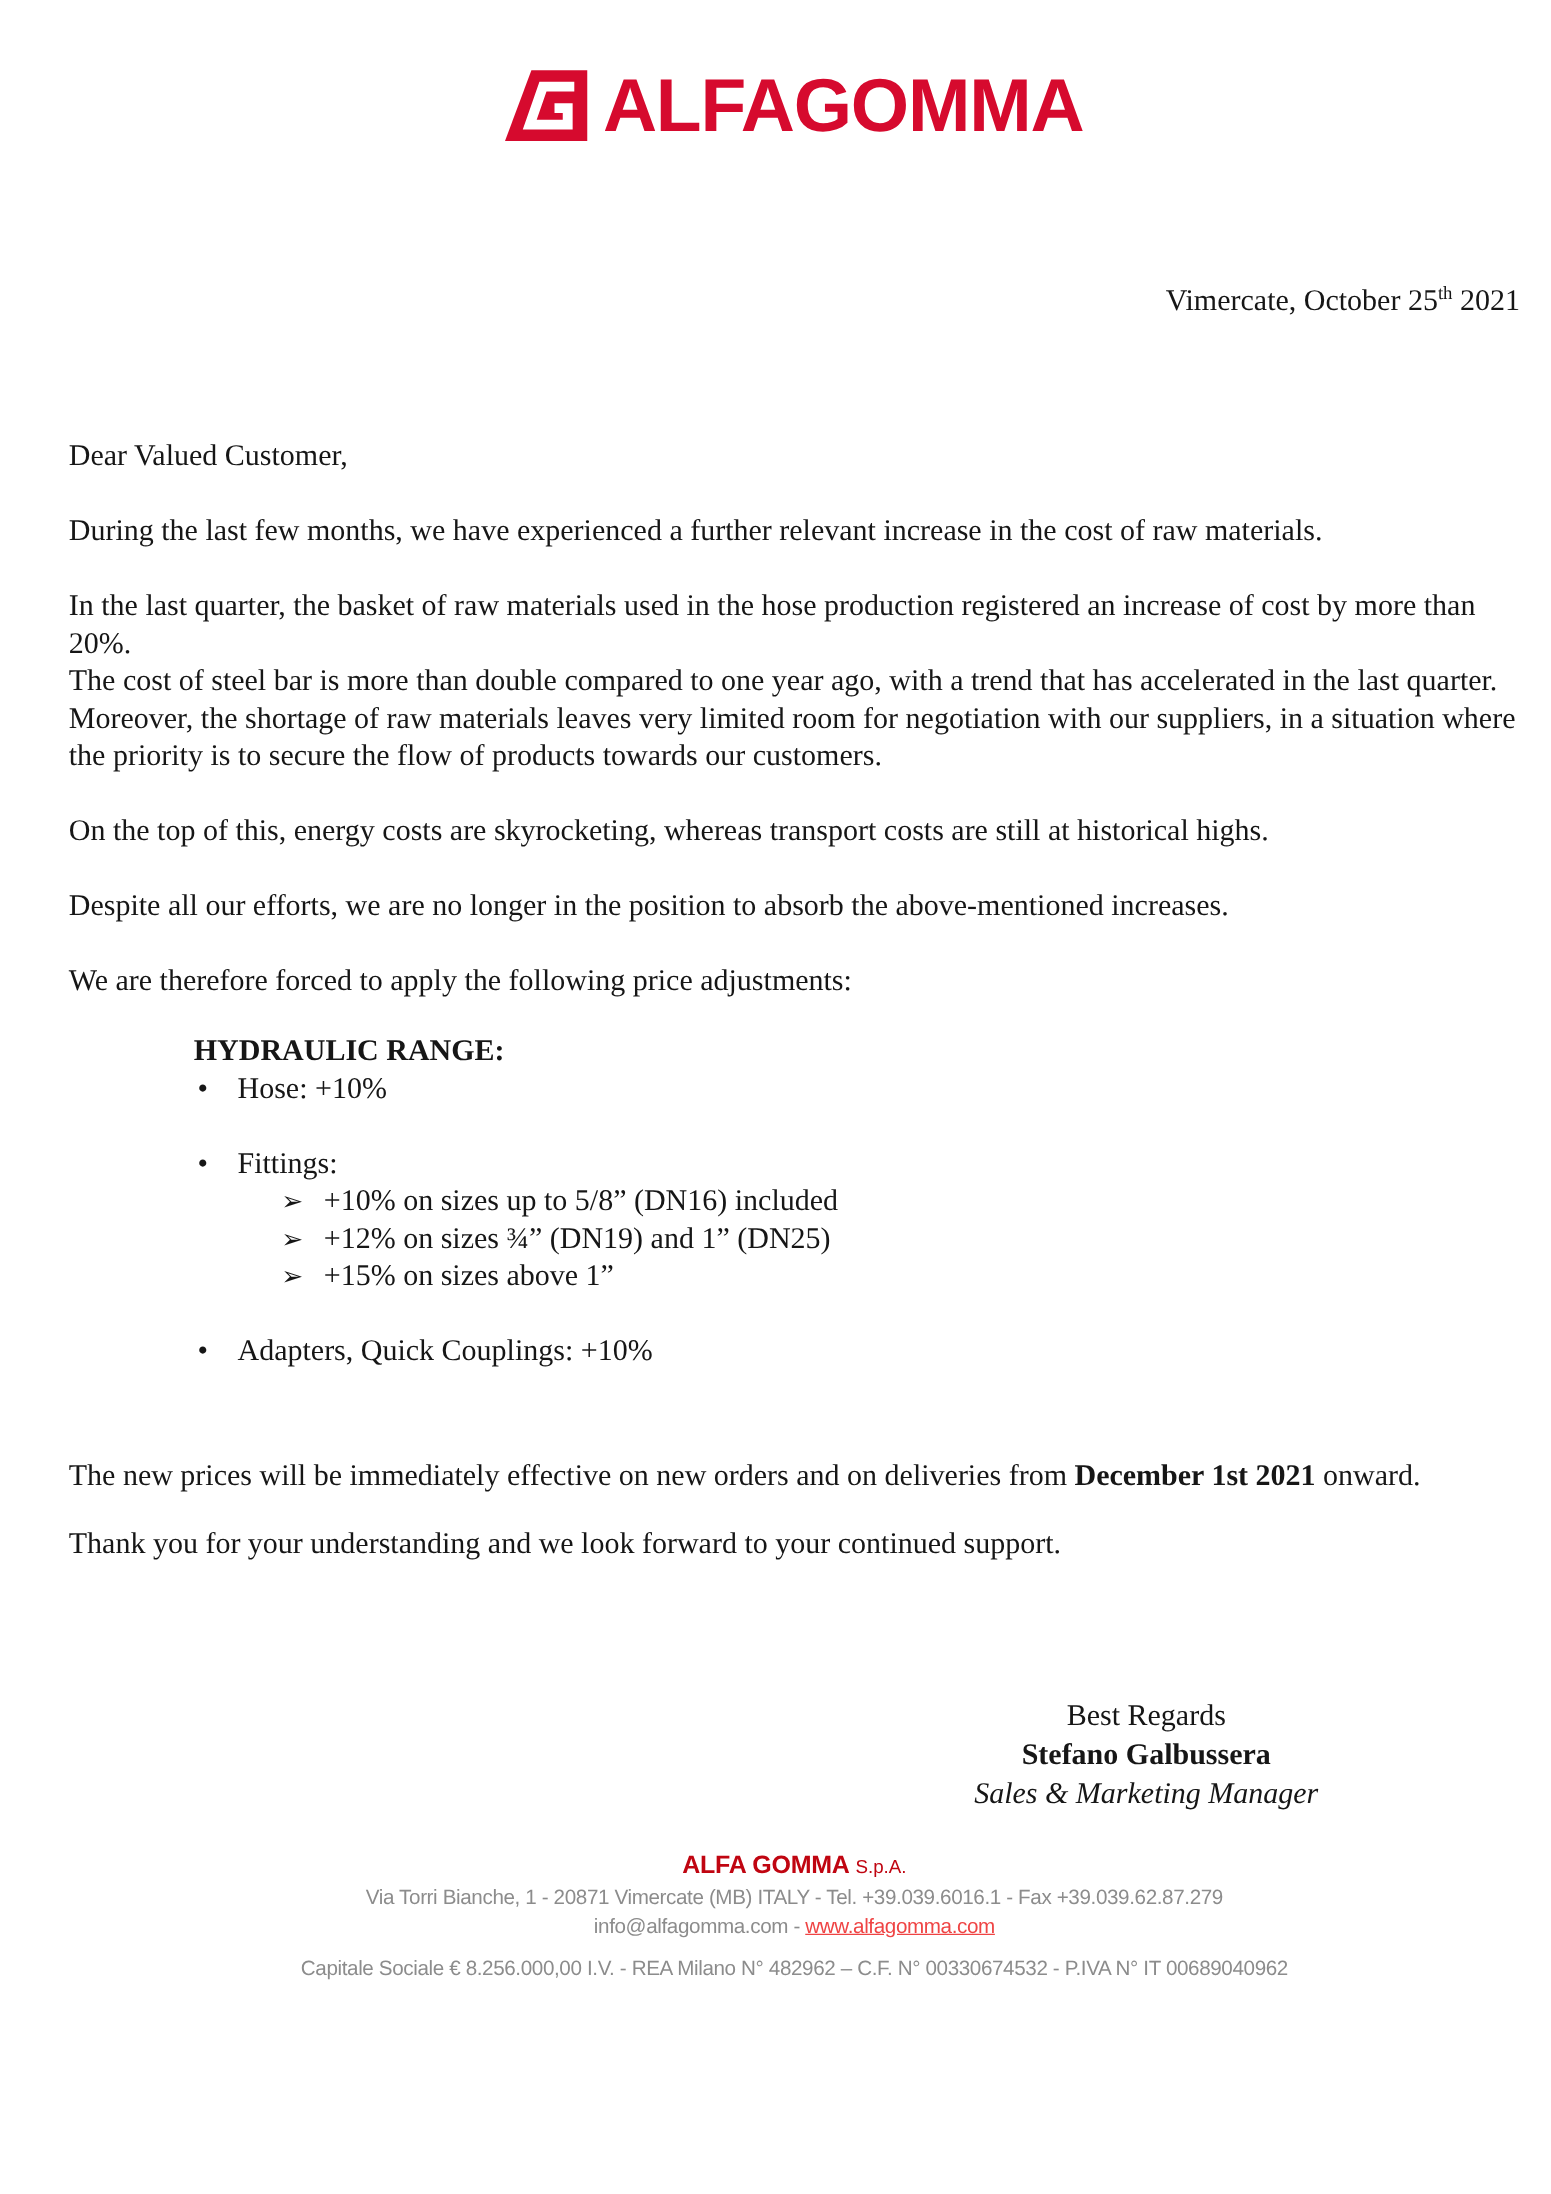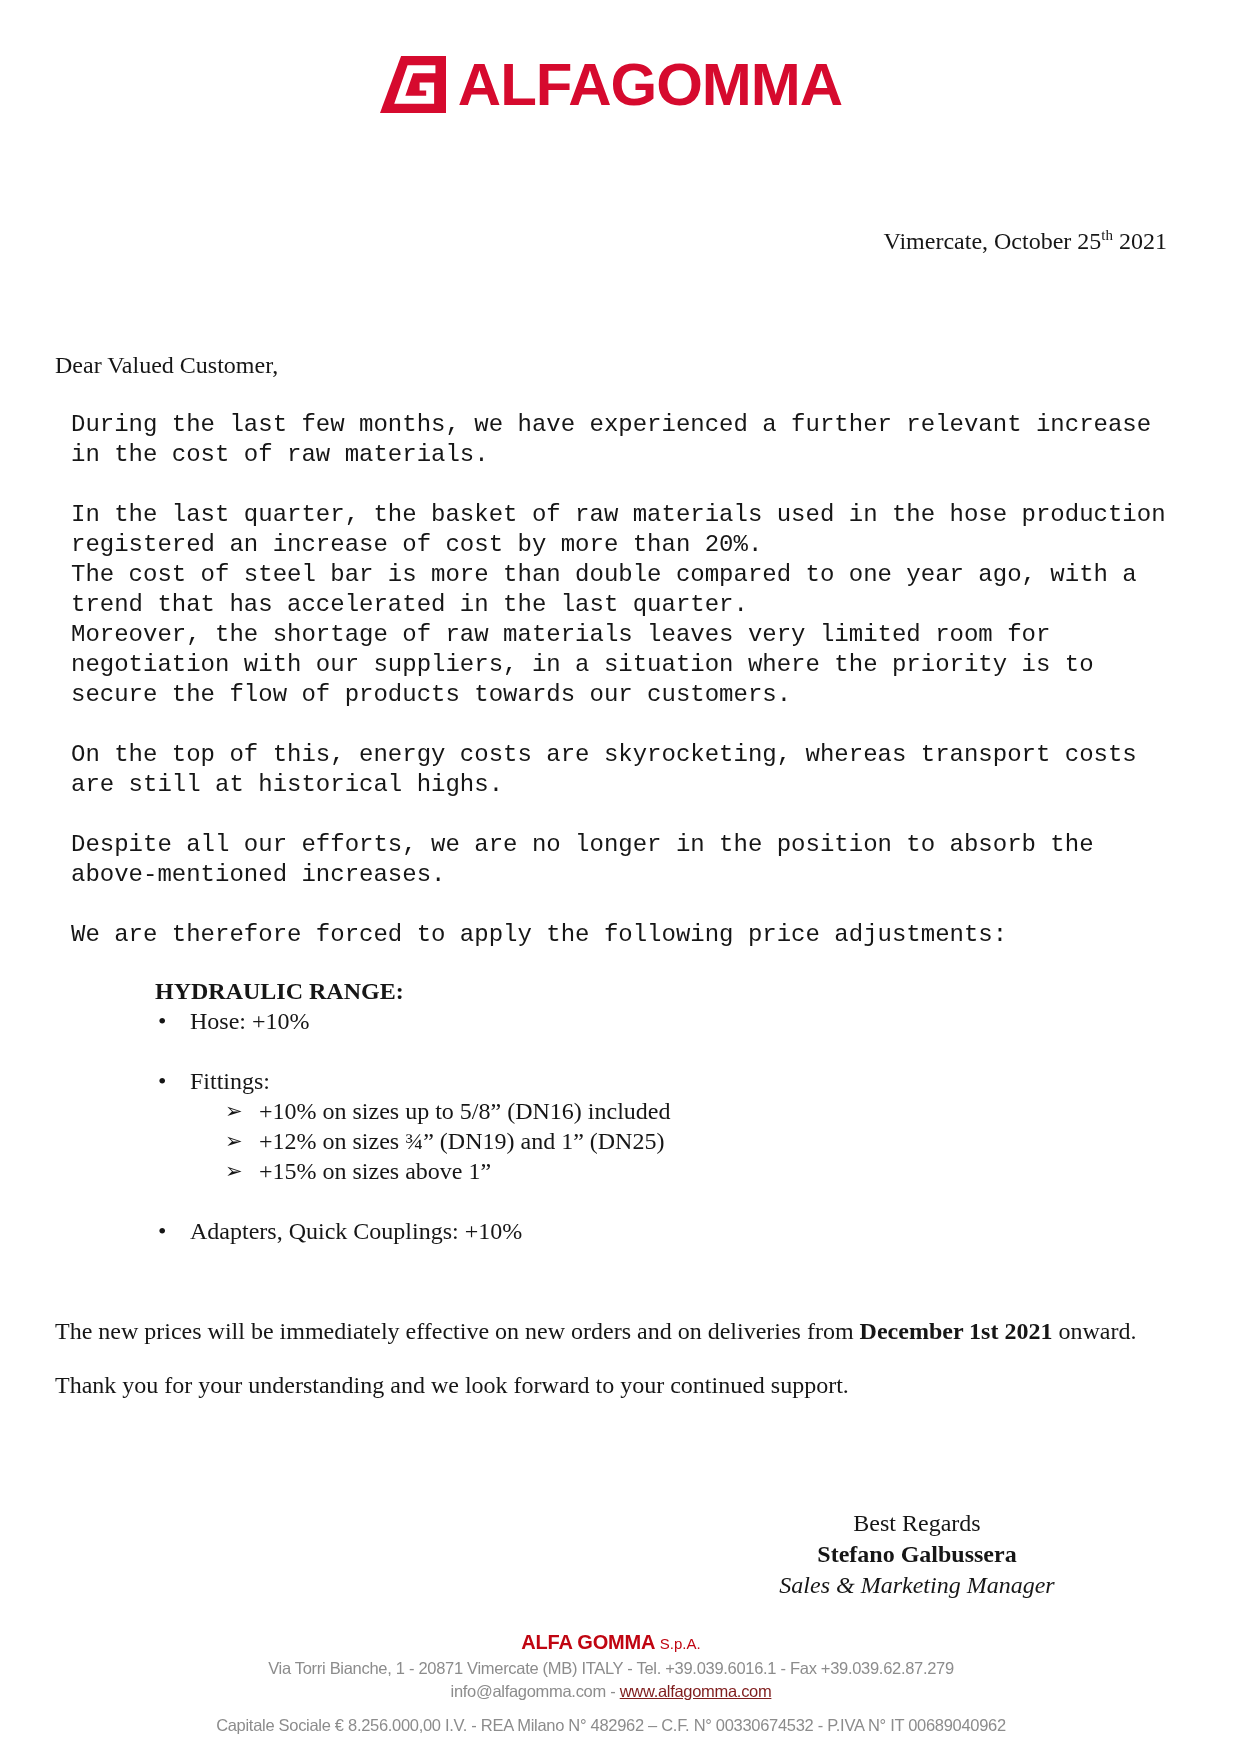--- a/index.html
+++ b/index.html
@@ -4,37 +4,37 @@
 <style>
   html, body { margin: 0; padding: 0; }
   body {
     width: 1241px; height: 1755px;
     background: #ffffff;
     color: #161616;
     font-family: "Liberation Serif", "DejaVu Serif", serif;
     font-size: 24px;
     overflow: hidden;
   }
-  .page { padding: 52px 74px 0 55px; box-sizing: border-box; }
+  .page { padding: 52px 25px 0 55px; box-sizing: border-box; }
 
   
   .logo-row { display: flex; justify-content: center; align-items: center; gap: 12px; height: 64px; }
   .logo-text {
     font-family: "Liberation Sans", sans-serif;
     font-weight: 800; font-size: 60px; line-height: 1;
     letter-spacing: -1px; color: #D60A2E; padding-top: 2px;
   }
 
   
   .date-row { margin-top: 104px; text-align: right; line-height: 30px; }
   .date-row sup { font-size: 15px; }
 
   
   .salutation { margin-top: 94px; line-height: 30px; }
-  .body-par { margin: 30px 0 0 16px; line-height: 30px; font-family: Liberation Mono, monospace; }
+  .body-par { margin: 30px 0 0 0; line-height: 30px; }
   .sentence { line-height: 30px; }
 
   
   .range-heading { margin-top: 26px; margin-left: 100px; font-weight: bold; line-height: 30px; }
   .bullet-item { display: flex; margin-left: 103px; line-height: 30px; }
   .bullet-item.spaced { margin-top: 30px; }
   .bmark { width: 32px; flex: 0 0 32px; }
   .sub-item { display: flex; margin-left: 170px; line-height: 30px; }
   .amark { width: 34px; flex: 0 0 34px; font-size: 21px; }
 
@@ -46,21 +46,21 @@
   .signature { margin-top: 108px; margin-left: 662px; width: 400px; text-align: center; line-height: 31px; }
   .sig-name { font-weight: bold; }
   .sig-title { font-style: italic; }
 
   
   .footer { margin-top: 28px; text-align: center; font-family: Liberation Sans, sans-serif; }
   .footer-brand { font-size: 20px; font-weight: bold; color: #C00511; line-height: 26px; letter-spacing: -0.2px; }
   .footer-brand .brand-suffix { font-size: 15px; font-weight: normal; letter-spacing: 0; }
   .footer-line { font-size: 16.5px; color: #8C8C8C; line-height: 23px; letter-spacing: -0.3px; }
   .footer-capital { margin-top: 11px; }
-  .website-link { color: #7f1d1d; text-decoration: underline; cursor: pointer; margin-top: 32px; }
+  .website-link { color: #ef4444; text-decoration: underline; cursor: pointer; margin-top: 32px; }
 </style>
 </head>
 <body>
 
 <div class="page">
 
   <div class="logo-row">
     <span style="display:inline-flex;">
       <svg width="66" height="57" viewBox="0 0 100 86" xmlns="http://www.w3.org/2000/svg">
         <polygon points="32,0 100,0 100,86 0,86" fill="#D60A2E"></polygon>

